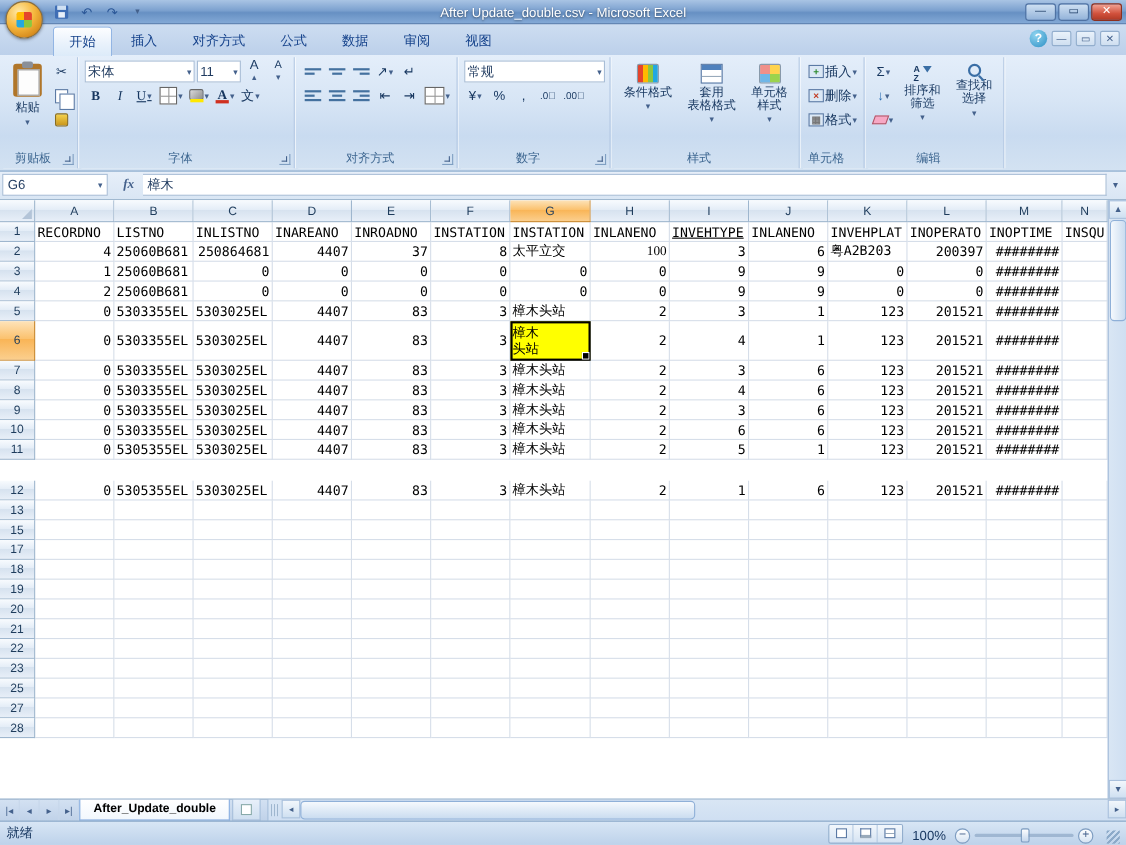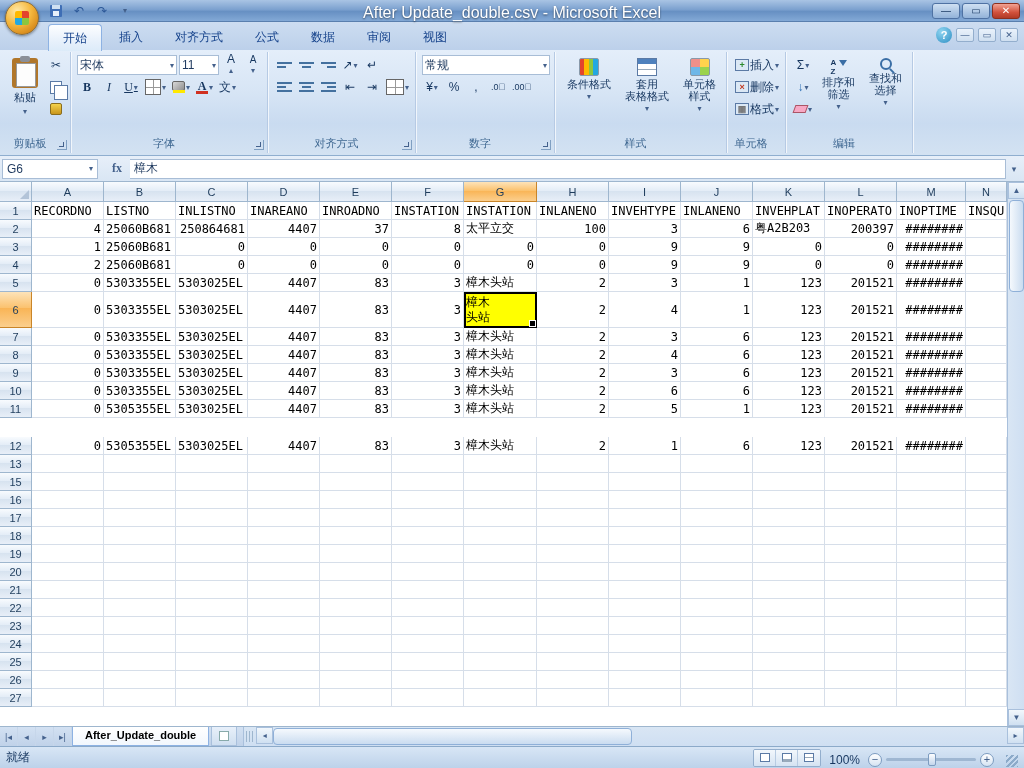--- a/index.html
+++ b/index.html
@@ -4,21 +4,21 @@
 <style>
 *{margin:0;padding:0;box-sizing:border-box;}
 html,body{width:1024px;height:768px;overflow:hidden;font-family:"Liberation Sans",sans-serif;font-size:12px;color:#1f3a5f;}
 .window{position:absolute;inset:0;background:#bfd1e5;}
 
 
 .titlebar{position:absolute;left:0;top:0;width:1024px;height:22px;
  background:linear-gradient(180deg,#a9c4e4 0%,#7ca1cf 45%,#6790c3 55%,#83a9d6 100%);
  border-bottom:1px solid #5a7fae;z-index:20;}
 .title-text{position:absolute;left:0;right:0;top:4px;text-align:center;color:#fff;
- text-shadow:0 1px 2px rgba(0,0,0,.55);font-size:16px;}
+ text-shadow:0 1px 2px rgba(0,0,0,.55);font-size:12px;}
 .office-btn{position:absolute;left:5px;top:1px;width:34px;height:34px;border-radius:50%;
  background:radial-gradient(circle at 35% 28%,#ffe9a8,#f5b73d 45%,#d98e1f 75%,#a96a14);
  border:1px solid #8a6d3b;box-shadow:0 1px 3px rgba(0,0,0,.45);z-index:30;
  display:flex;align-items:center;justify-content:center;cursor:pointer;}
 .office-logo{width:14px;height:14px;border-radius:2px;
  background:conic-gradient(#e4442c 0 90deg,#8cc63f 0 180deg,#23a8e0 0 270deg,#ffb900 0);}
 .qat{position:absolute;left:46px;top:2px;display:flex;align-items:center;gap:3px;z-index:25;}
 .qat-btn{width:20px;height:17px;display:flex;align-items:center;justify-content:center;
  border-radius:3px;color:#2b5797;font-size:12px;cursor:pointer;}
 .floppy{width:12px;height:12px;background:#3f6eb5;border-radius:1px;position:relative;}
@@ -95,25 +95,25 @@
 .ins-ic{color:#2c8a2c;} .del-ic{color:#c23b22;} .fmt-ic{color:#777;}
 .sort-ic{width:16px;height:16px;font-size:8px;font-weight:bold;color:#16365f;position:relative;}
 .sort-ic::after{content:"";position:absolute;right:0;top:2px;border:4px solid transparent;border-top:6px solid #3a6ea5;}
 .find-ic{width:12px;height:12px;border:2px solid #3a6ea5;border-radius:50%;position:relative;}
 .find-ic::after{content:"";position:absolute;right:-5px;bottom:-4px;width:6px;height:2px;background:#3a6ea5;transform:rotate(45deg);}
 .eraser-ic{width:13px;height:8px;background:#f7a8c4;border:1px solid #a56;transform:skewX(-20deg);}
 .filldown-ic{color:#2d6fb5;font-weight:bold;}
 
 
 .formulabar{position:absolute;left:0;top:156px;width:1024px;height:26px;
- background:linear-gradient(#e7eff9,#d9e6f4);border-bottom:1px solid #9eb6ce;display:flex;align-items:center;padding:2px 2px;}
+ background:linear-gradient(#e7eff9,#d9e6f4);border-bottom:1px solid #9eb6ce;display:flex;padding:2px 2px;}
 .namebox{width:96px;height:20px;background:#fff;border:1px solid #a8bdd6;display:flex;align-items:center;padding:0 4px;}
 .namebox .arr{margin-left:auto;}
 .fxbtn{width:26px;height:20px;margin-left:6px;text-align:center;font-family:"Liberation Serif",serif;
- font-weight:bold;color:#44618c;line-height:19px;cursor:pointer;}
+ font-style:italic;font-weight:bold;color:#44618c;line-height:19px;cursor:pointer;}
 .formula-input{flex:1;height:20px;background:#fff;border:1px solid #a8bdd6;border-left:none;
  display:flex;align-items:center;padding:0 4px;font-family:"DejaVu Sans Mono",monospace;}
 .fb-expand{width:16px;height:20px;text-align:center;color:#44618c;font-size:9px;line-height:20px;cursor:pointer;}
 
 
 .sheet{position:absolute;left:0;top:182px;width:1007px;height:544px;background:#fff;overflow:hidden;}
 .grid-row{display:flex;}
 .corner{width:32px;background:linear-gradient(#f8fbfe,#e4edf7 45%,#d6e2ef 46%,#e8eff8);
  border-right:1px solid #9eb6ce;border-bottom:1px solid #9eb6ce;position:relative;cursor:pointer;}
 .corner::after{content:"";position:absolute;right:2px;bottom:2px;
@@ -514,37 +514,37 @@
       <div class="grid-row" style="height: 18px;">
         <div class="row-header">1</div>
         <div class="cell" style="width: 72px;">RECORDNO</div>
         <div class="cell" style="width: 72px;">LISTNO</div>
         <div class="cell" style="width: 72px;">INLISTNO</div>
         <div class="cell" style="width: 72px;">INAREANO</div>
         <div class="cell" style="width: 72px;">INROADNO</div>
         <div class="cell" style="width: 72px;">INSTATION</div>
         <div class="cell" style="width: 73px;">INSTATION</div>
         <div class="cell" style="width: 72px;">INLANENO</div>
-        <div class="cell" style="width: 72px;">INVEHTYPE</div>
+        <div class="cell" style="width: 72px; text-decoration: underline;">INVEHTYPE</div>
         <div class="cell" style="width: 72px;">INLANENO</div>
         <div class="cell" style="width: 72px;">INVEHPLAT</div>
         <div class="cell" style="width: 72px;">INOPERATO</div>
         <div class="cell" style="width: 69px;">INOPTIME</div>
         <div class="cell" style="width: 41px;">INSQU</div>
       </div>
       <div class="grid-row" style="height: 18px;">
         <div class="row-header">2</div>
         <div class="cell right" style="width: 72px;">4</div>
         <div class="cell" style="width: 72px;">25060B681</div>
         <div class="cell right" style="width: 72px;">250864681</div>
         <div class="cell right" style="width: 72px;">4407</div>
         <div class="cell right" style="width: 72px;">37</div>
         <div class="cell right" style="width: 72px;">8</div>
         <div class="cell" style="width: 73px;">太平立交</div>
-        <div class="cell right" style="width: 72px;">100</div>
+        <div class="cell right" style="width: 72px; font-family: Liberation Serif, serif;">100</div>
         <div class="cell right" style="width: 72px;">3</div>
         <div class="cell right" style="width: 72px;">6</div>
         <div class="cell" style="width: 72px;">粤A2B203</div>
         <div class="cell right" style="width: 72px;">200397</div>
         <div class="cell right" style="width: 69px;">########</div>
         <div class="cell" style="width: 41px;"></div>
       </div>
       <div class="grid-row" style="height: 18px;">
         <div class="row-header">3</div>
         <div class="cell right" style="width: 72px;">1</div>
@@ -744,37 +744,20 @@
         <div class="cell" style="width: 73px;"></div>
         <div class="cell" style="width: 72px;"></div>
         <div class="cell" style="width: 72px;"></div>
         <div class="cell" style="width: 72px;"></div>
         <div class="cell" style="width: 72px;"></div>
         <div class="cell" style="width: 72px;"></div>
         <div class="cell" style="width: 69px;"></div>
         <div class="cell" style="width: 41px;"></div>
       </div>
       <div class="grid-row" style="height: 18px;">
-        <div class="row-header">16</div>
-        <div class="cell" style="width: 72px;"></div>
-        <div class="cell" style="width: 72px;"></div>
-        <div class="cell" style="width: 72px;"></div>
-        <div class="cell" style="width: 72px;"></div>
-        <div class="cell" style="width: 72px;"></div>
-        <div class="cell" style="width: 72px;"></div>
-        <div class="cell" style="width: 73px;"></div>
-        <div class="cell" style="width: 72px;"></div>
-        <div class="cell" style="width: 72px;"></div>
-        <div class="cell" style="width: 72px;"></div>
-        <div class="cell" style="width: 72px;"></div>
-        <div class="cell" style="width: 72px;"></div>
-        <div class="cell" style="width: 69px;"></div>
-        <div class="cell" style="width: 41px;"></div>
-      </div>
-      <div class="grid-row" style="height: 18px;">
         <div class="row-header">17</div>
         <div class="cell" style="width: 72px;"></div>
         <div class="cell" style="width: 72px;"></div>
         <div class="cell" style="width: 72px;"></div>
         <div class="cell" style="width: 72px;"></div>
         <div class="cell" style="width: 72px;"></div>
         <div class="cell" style="width: 72px;"></div>
         <div class="cell" style="width: 73px;"></div>
         <div class="cell" style="width: 72px;"></div>
         <div class="cell" style="width: 72px;"></div>
@@ -880,72 +863,55 @@
         <div class="cell" style="width: 73px;"></div>
         <div class="cell" style="width: 72px;"></div>
         <div class="cell" style="width: 72px;"></div>
         <div class="cell" style="width: 72px;"></div>
         <div class="cell" style="width: 72px;"></div>
         <div class="cell" style="width: 72px;"></div>
         <div class="cell" style="width: 69px;"></div>
         <div class="cell" style="width: 41px;"></div>
       </div>
       <div class="grid-row" style="height: 18px;">
-        <div class="row-header">24</div>
-        <div class="cell" style="width: 72px;"></div>
-        <div class="cell" style="width: 72px;"></div>
-        <div class="cell" style="width: 72px;"></div>
-        <div class="cell" style="width: 72px;"></div>
-        <div class="cell" style="width: 72px;"></div>
-        <div class="cell" style="width: 72px;"></div>
-        <div class="cell" style="width: 73px;"></div>
-        <div class="cell" style="width: 72px;"></div>
-        <div class="cell" style="width: 72px;"></div>
-        <div class="cell" style="width: 72px;"></div>
-        <div class="cell" style="width: 72px;"></div>
-        <div class="cell" style="width: 72px;"></div>
-        <div class="cell" style="width: 69px;"></div>
-        <div class="cell" style="width: 41px;"></div>
-      </div>
-      <div class="grid-row" style="height: 18px;">
         <div class="row-header">25</div>
         <div class="cell" style="width: 72px;"></div>
         <div class="cell" style="width: 72px;"></div>
         <div class="cell" style="width: 72px;"></div>
         <div class="cell" style="width: 72px;"></div>
         <div class="cell" style="width: 72px;"></div>
         <div class="cell" style="width: 72px;"></div>
         <div class="cell" style="width: 73px;"></div>
         <div class="cell" style="width: 72px;"></div>
         <div class="cell" style="width: 72px;"></div>
         <div class="cell" style="width: 72px;"></div>
         <div class="cell" style="width: 72px;"></div>
         <div class="cell" style="width: 72px;"></div>
         <div class="cell" style="width: 69px;"></div>
         <div class="cell" style="width: 41px;"></div>
       </div>
       <div class="grid-row" style="height: 18px;">
-        <div class="row-header">26</div>
-        <div class="cell" style="width: 72px;"></div>
-        <div class="cell" style="width: 72px;"></div>
-        <div class="cell" style="width: 72px;"></div>
-        <div class="cell" style="width: 72px;"></div>
-        <div class="cell" style="width: 72px;"></div>
-        <div class="cell" style="width: 72px;"></div>
-        <div class="cell" style="width: 73px;"></div>
-        <div class="cell" style="width: 72px;"></div>
-        <div class="cell" style="width: 72px;"></div>
-        <div class="cell" style="width: 72px;"></div>
-        <div class="cell" style="width: 72px;"></div>
-        <div class="cell" style="width: 72px;"></div>
-        <div class="cell" style="width: 69px;"></div>
-        <div class="cell" style="width: 41px;"></div>
-      </div>
-      <div class="grid-row" style="height: 18px;">
         <div class="row-header">27</div>
+        <div class="cell" style="width: 72px;"></div>
+        <div class="cell" style="width: 72px;"></div>
+        <div class="cell" style="width: 72px;"></div>
+        <div class="cell" style="width: 72px;"></div>
+        <div class="cell" style="width: 72px;"></div>
+        <div class="cell" style="width: 72px;"></div>
+        <div class="cell" style="width: 73px;"></div>
+        <div class="cell" style="width: 72px;"></div>
+        <div class="cell" style="width: 72px;"></div>
+        <div class="cell" style="width: 72px;"></div>
+        <div class="cell" style="width: 72px;"></div>
+        <div class="cell" style="width: 72px;"></div>
+        <div class="cell" style="width: 69px;"></div>
+        <div class="cell" style="width: 41px;"></div>
+      </div>
+      <div class="grid-row" style="height: 18px;">
+        <div class="row-header">28</div>
         <div class="cell" style="width: 72px;"></div>
         <div class="cell" style="width: 72px;"></div>
         <div class="cell" style="width: 72px;"></div>
         <div class="cell" style="width: 72px;"></div>
         <div class="cell" style="width: 72px;"></div>
         <div class="cell" style="width: 72px;"></div>
         <div class="cell" style="width: 73px;"></div>
         <div class="cell" style="width: 72px;"></div>
         <div class="cell" style="width: 72px;"></div>
         <div class="cell" style="width: 72px;"></div>

